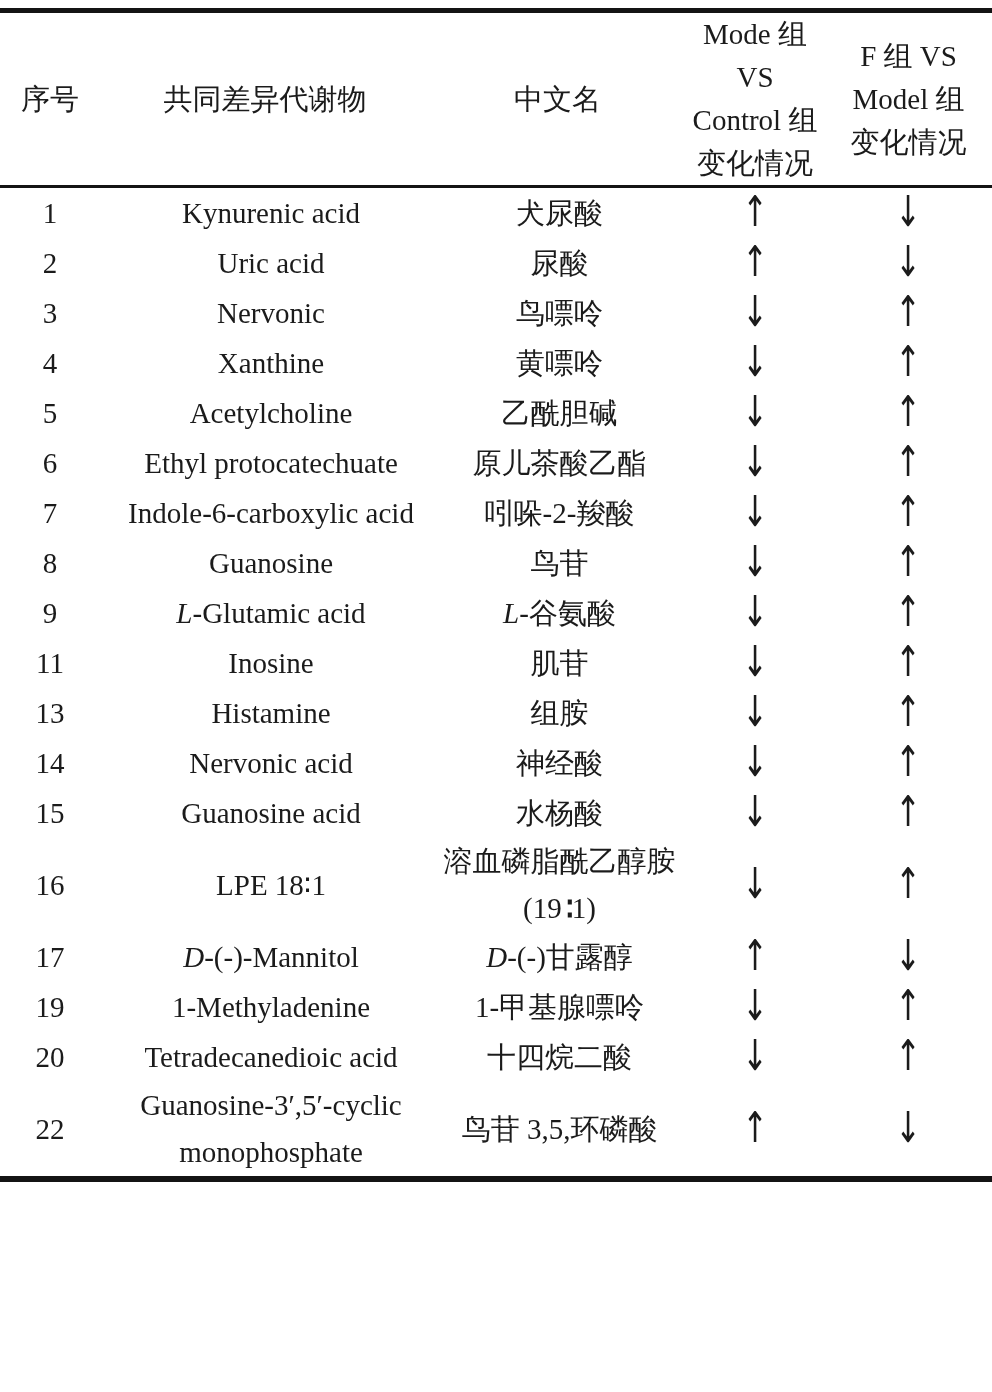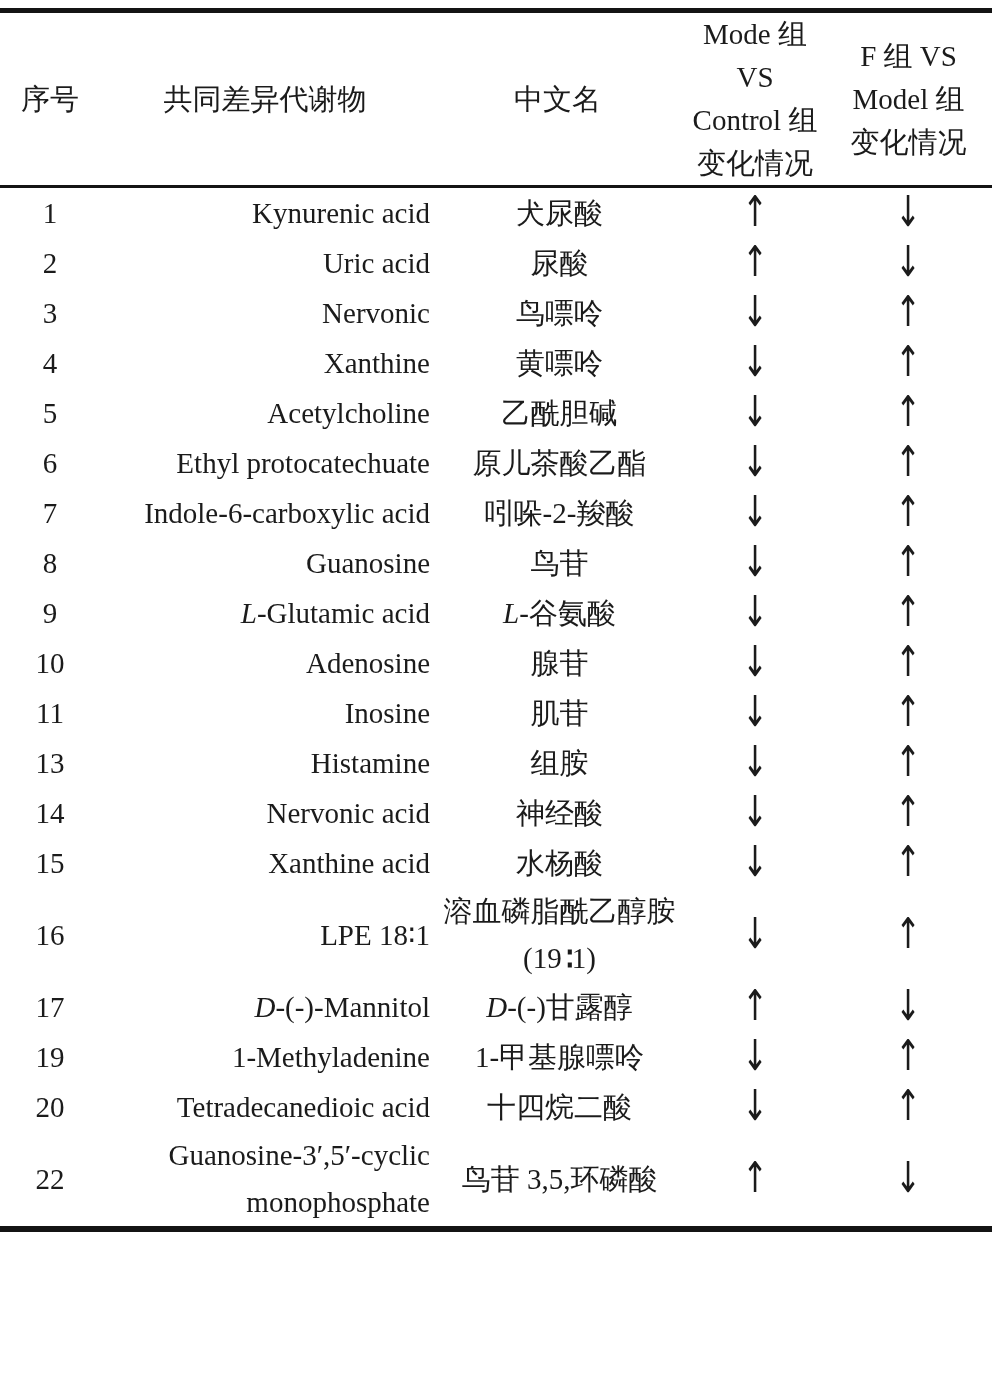--- a/index.html
+++ b/index.html
@@ -34,21 +34,21 @@
     padding: 0;
   }
   tbody tr { height: 47px; }
   tbody td {
     font-size: 29px;
     line-height: 47px;
     vertical-align: middle;
     padding: 0;
   }
   td.c-index { text-align: center; }
-  td.c-met   { padding-left: 12px; text-align: right; }
+  td.c-met   { padding-left: 12px; text-align: center; }
   td.c-cn    { padding-left: 4px;  text-align: center; }
   td.c-arrow { text-align: center; }
   .arrow {
     font-family: "DejaVu Sans", sans-serif;
     font-size: 36px;
     line-height: 47px;
     display: inline-block;
     transform: scale(0.85, 1.18);
   }
   em { font-style: italic; }
@@ -140,27 +140,20 @@
           <td class="c-arrow"><span class="arrow">↑</span></td>
         </tr>
         <tr>
           <td class="c-index">9</td>
           <td class="c-met"><em>L</em>-Glutamic acid</td>
           <td class="c-cn"><em>L</em>-谷氨酸</td>
           <td class="c-arrow"><span class="arrow">↓</span></td>
           <td class="c-arrow"><span class="arrow">↑</span></td>
         </tr>
         <tr>
-          <td class="c-index">10</td>
-          <td class="c-met">Adenosine</td>
-          <td class="c-cn">腺苷</td>
-          <td class="c-arrow"><span class="arrow">↓</span></td>
-          <td class="c-arrow"><span class="arrow">↑</span></td>
-        </tr>
-        <tr>
           <td class="c-index">11</td>
           <td class="c-met">Inosine</td>
           <td class="c-cn">肌苷</td>
           <td class="c-arrow"><span class="arrow">↓</span></td>
           <td class="c-arrow"><span class="arrow">↑</span></td>
         </tr>
         <tr>
           <td class="c-index">13</td>
           <td class="c-met">Histamine</td>
           <td class="c-cn">组胺</td>
@@ -169,21 +162,21 @@
         </tr>
         <tr>
           <td class="c-index">14</td>
           <td class="c-met">Nervonic acid</td>
           <td class="c-cn">神经酸</td>
           <td class="c-arrow"><span class="arrow">↓</span></td>
           <td class="c-arrow"><span class="arrow">↑</span></td>
         </tr>
         <tr>
           <td class="c-index">15</td>
-          <td class="c-met">Xanthine acid</td>
+          <td class="c-met">Guanosine acid</td>
           <td class="c-cn">水杨酸</td>
           <td class="c-arrow"><span class="arrow">↓</span></td>
           <td class="c-arrow"><span class="arrow">↑</span></td>
         </tr>
         <tr>
           <td class="c-index">16</td>
           <td class="c-met">LPE 18∶1</td>
           <td class="c-cn">溶血磷脂酰乙醇胺(19∶1)</td>
           <td class="c-arrow"><span class="arrow">↓</span></td>
           <td class="c-arrow"><span class="arrow">↑</span></td>

